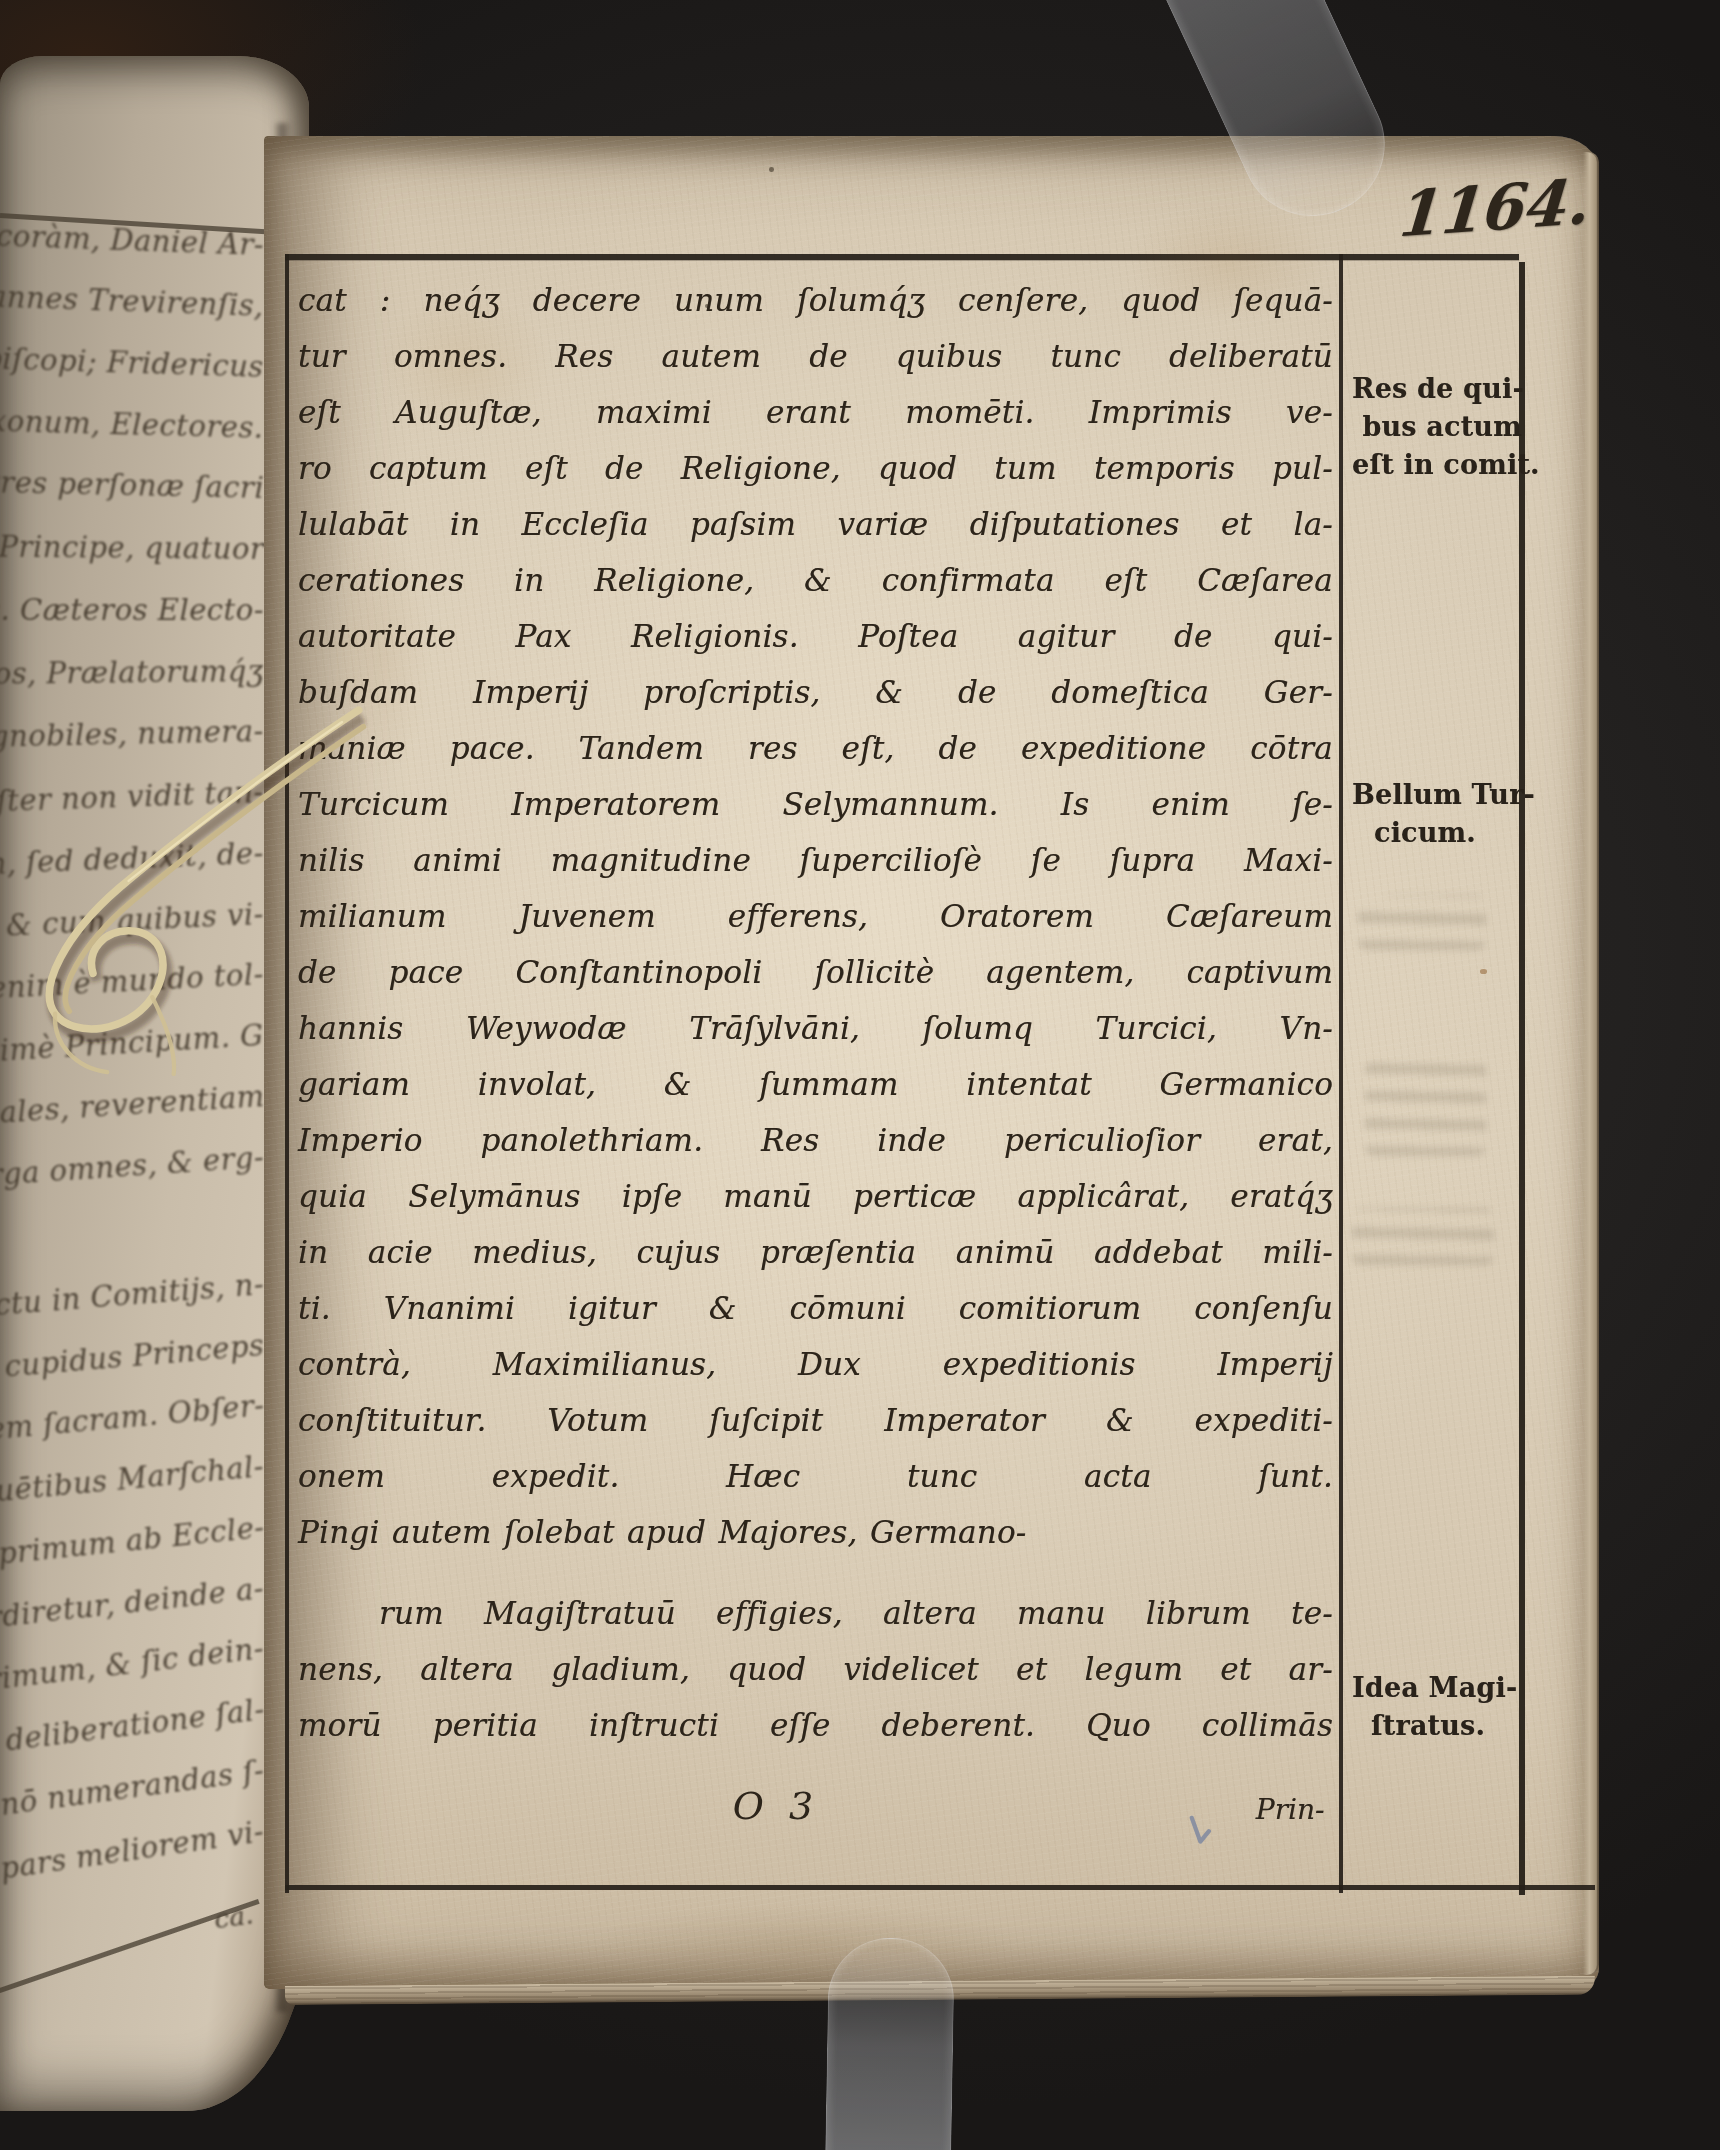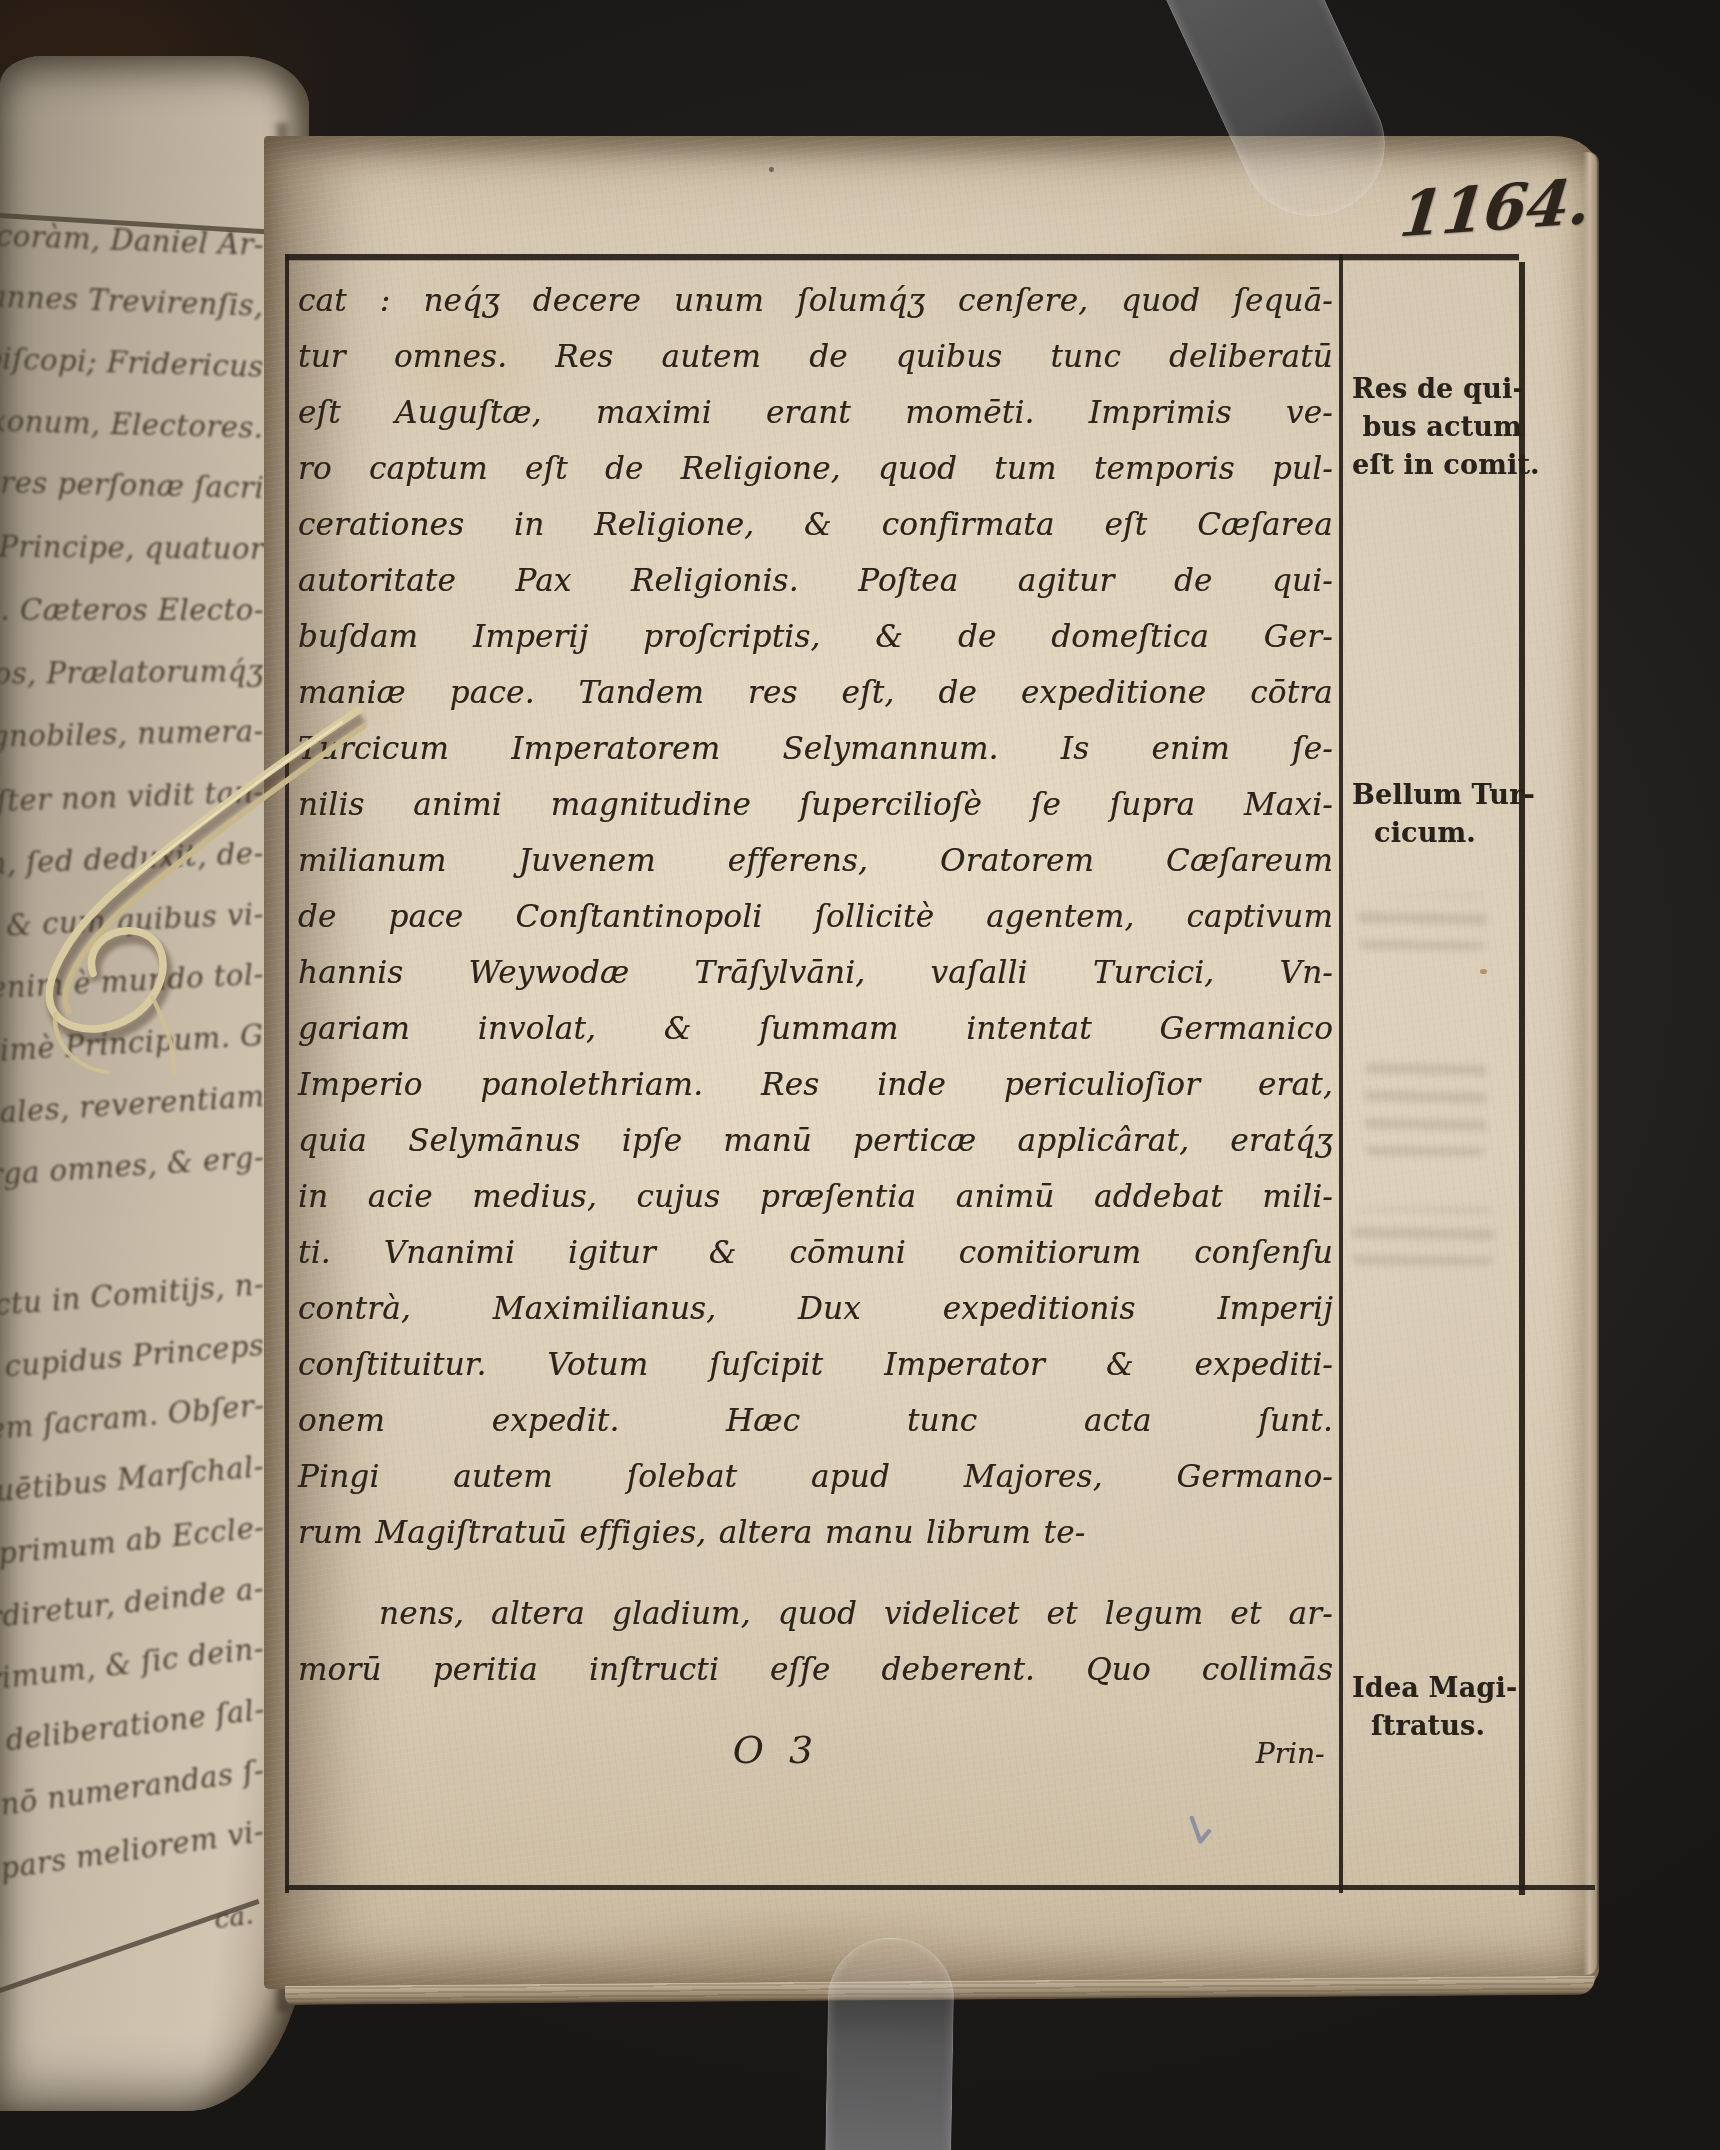--- a/index.html
+++ b/index.html
@@ -198,29 +198,30 @@
   <div id="bleed2" class="bleed"></div>
   <div id="bleed3" class="bleed"></div>
 
   <div id="maintext">
     <div>
 
     <div class="mline">cat : neq́ʒ decere unum ſolumq́ʒ cenſere, quod ſequā-</div>
         <div class="mline">tur omnes.  Res autem de quibus tunc deliberatū</div>
         <div class="mline">eſt Auguſtæ, maximi erant momēti. Imprimis ve-</div>
         <div class="mline">ro captum eſt de Religione, quod tum temporis pul-</div>
+        <div class="mline">lulabāt in Eccleſia paſsim variæ diſputationes et la-</div>
         <div class="mline">cerationes in Religione, &amp; confirmata eſt Cæſarea</div>
         <div class="mline">autoritate Pax Religionis. Poſtea agitur de qui-</div>
         <div class="mline">buſdam Imperij proſcriptis, &amp; de domeſtica Ger-</div>
         <div class="mline">maniæ pace. Tandem res eſt, de expeditione cōtra</div>
         <div class="mline">Turcicum Imperatorem Selymannum. Is enim ſe-</div>
         <div class="mline">nilis animi magnitudine ſupercilioſè ſe ſupra Maxi-</div>
         <div class="mline">milianum Juvenem efferens, Oratorem Cæſareum</div>
         <div class="mline">de pace Conſtantinopoli ſollicitè agentem, captivum</div>
-        <div class="mline">hannis Weywodæ Trāſylvāni, vaſalli Turcici, Vn-</div>
+        <div class="mline">hannis Weywodæ Trāſylvāni, ſolumq Turcici, Vn-</div>
         <div class="mline">gariam involat, &amp; ſummam intentat Germanico</div>
         <div class="mline">Imperio panolethriam. Res inde periculioſior erat,</div>
         <div class="mline">quia Selymānus ipſe manū perticæ applicârat, eratq́ʒ</div>
         <div class="mline">in acie medius, cujus præſentia animū addebat mili-</div>
         <div class="mline">ti. Vnanimi igitur &amp; cōmuni comitiorum conſenſu</div>
         <div class="mline">contrà, Maximilianus, Dux expeditionis Imperij</div>
         <div class="mline">conſtituitur. Votum ſuſcipit Imperator &amp; expediti-</div>
         <div class="mline">onem expedit.  Hæc tunc acta ſunt.</div>
         <div class="mline">Pingi autem ſolebat apud Majores, Germano-</div>
         <div class="mline">rum Magiſtratuū effigies, altera manu librum te-</div>

